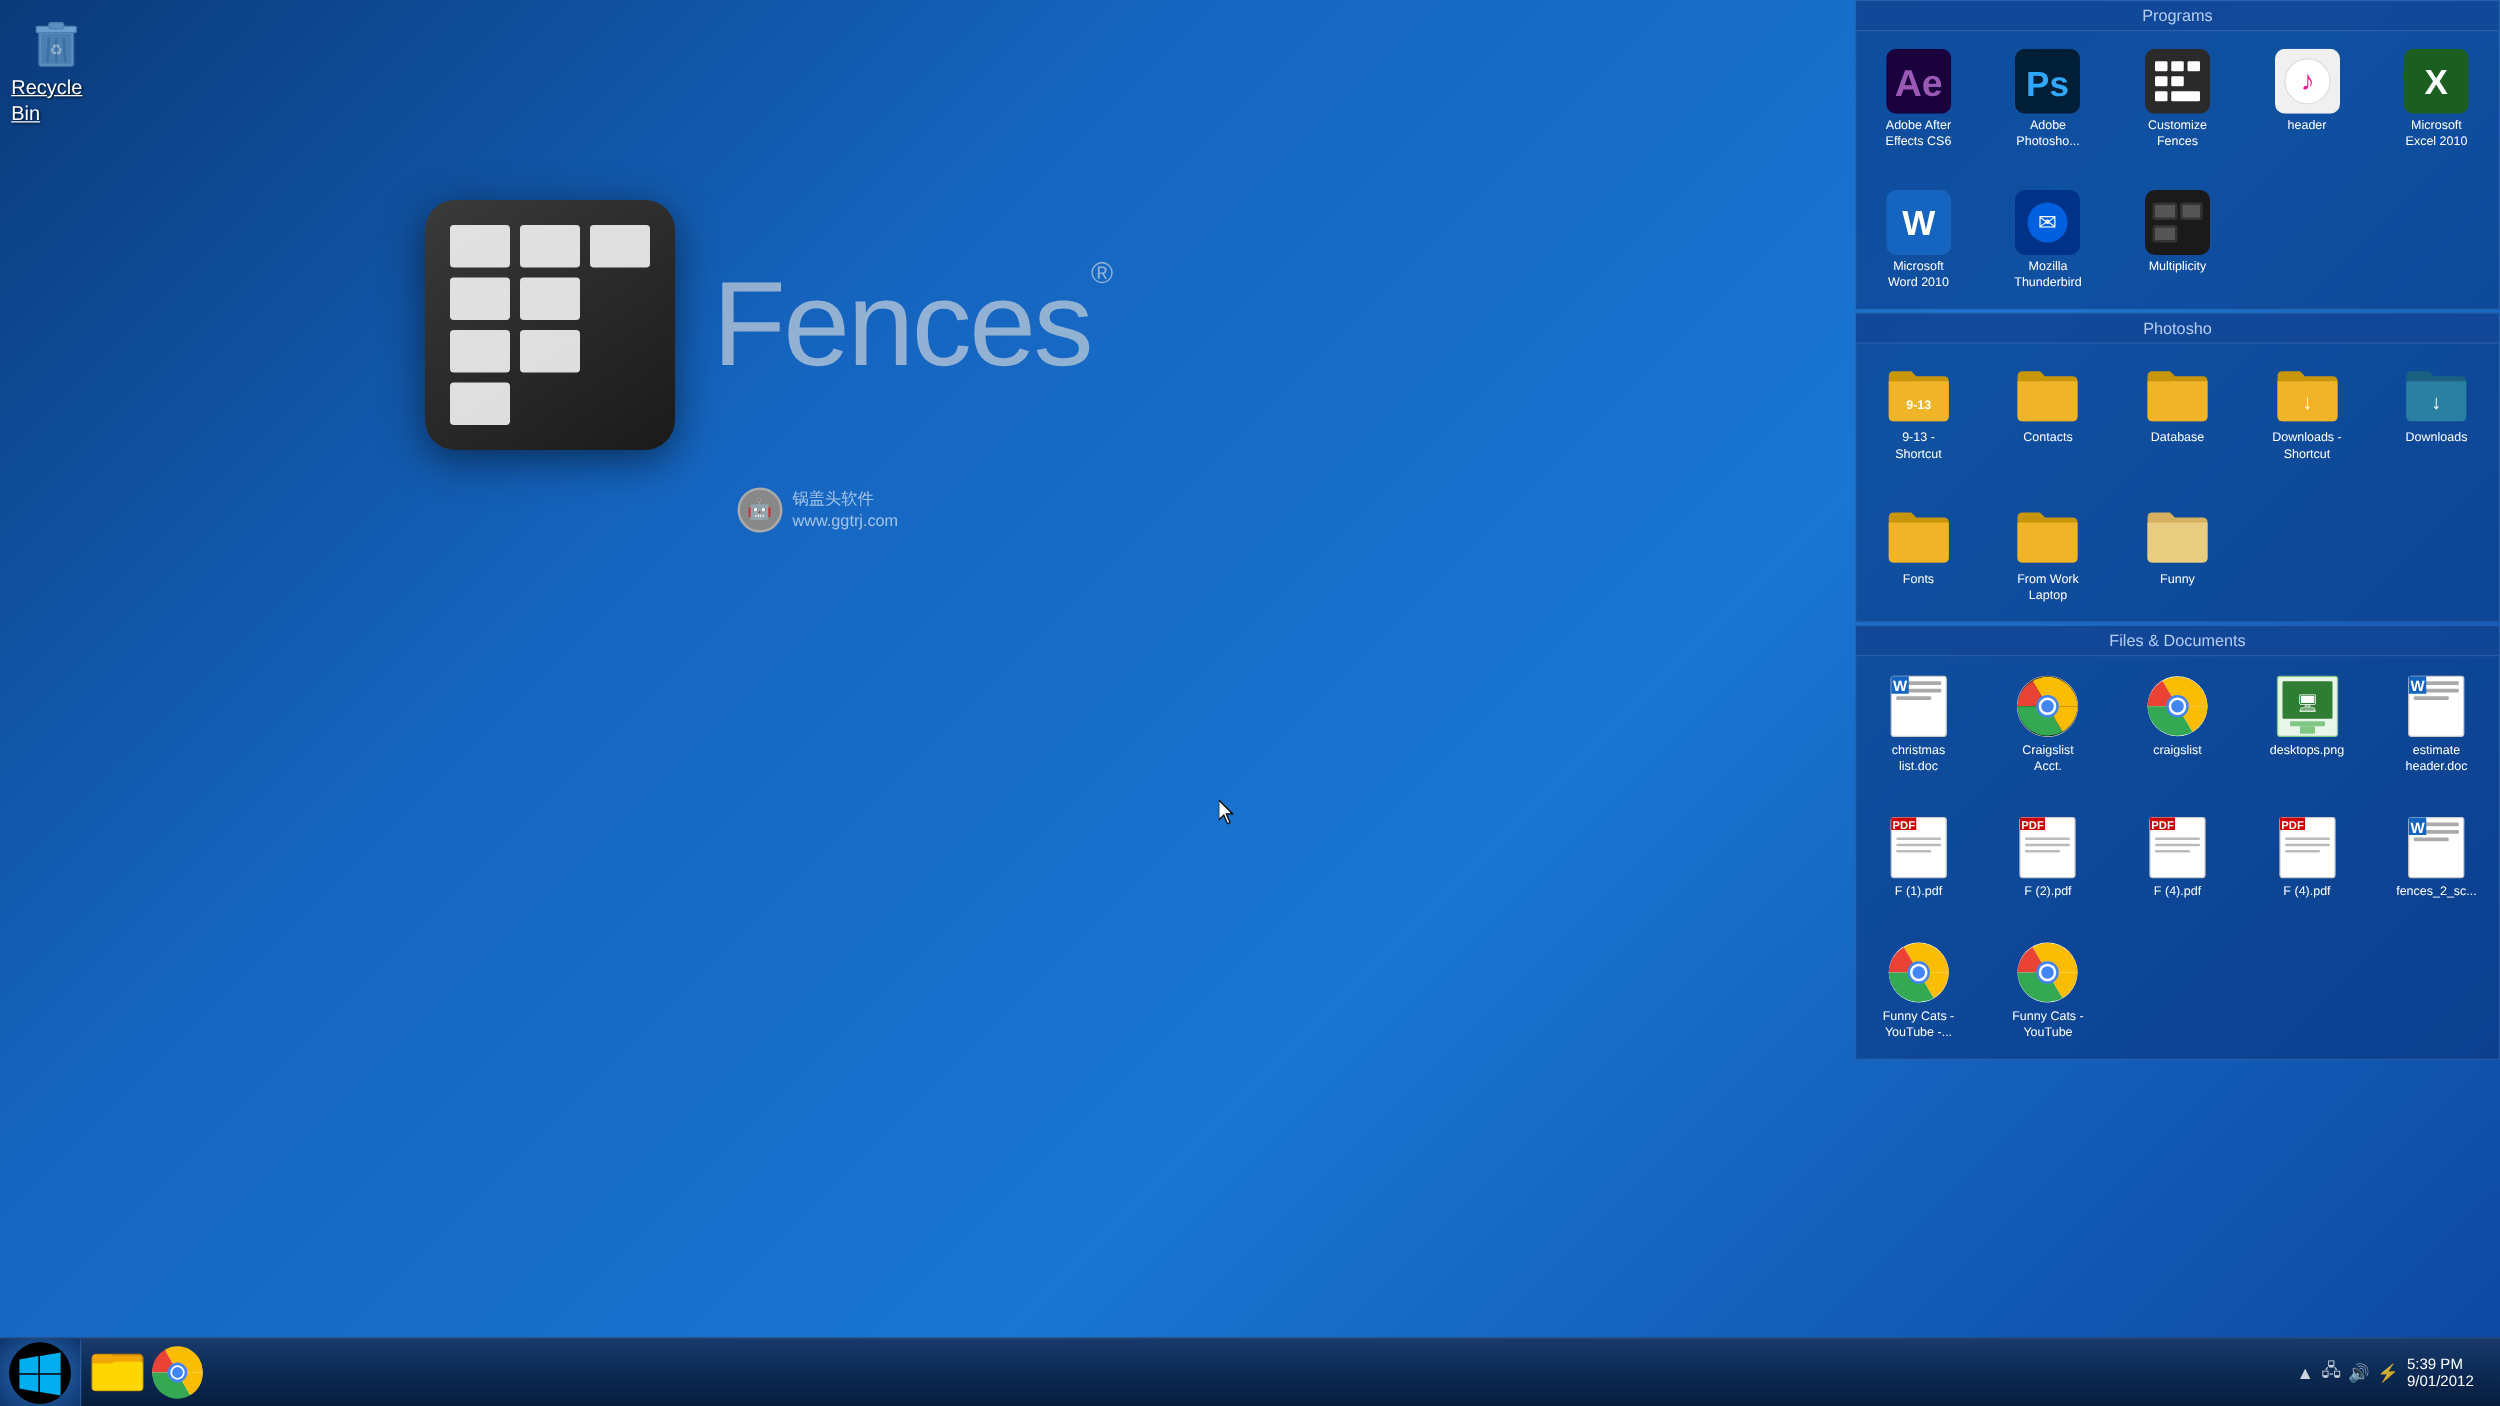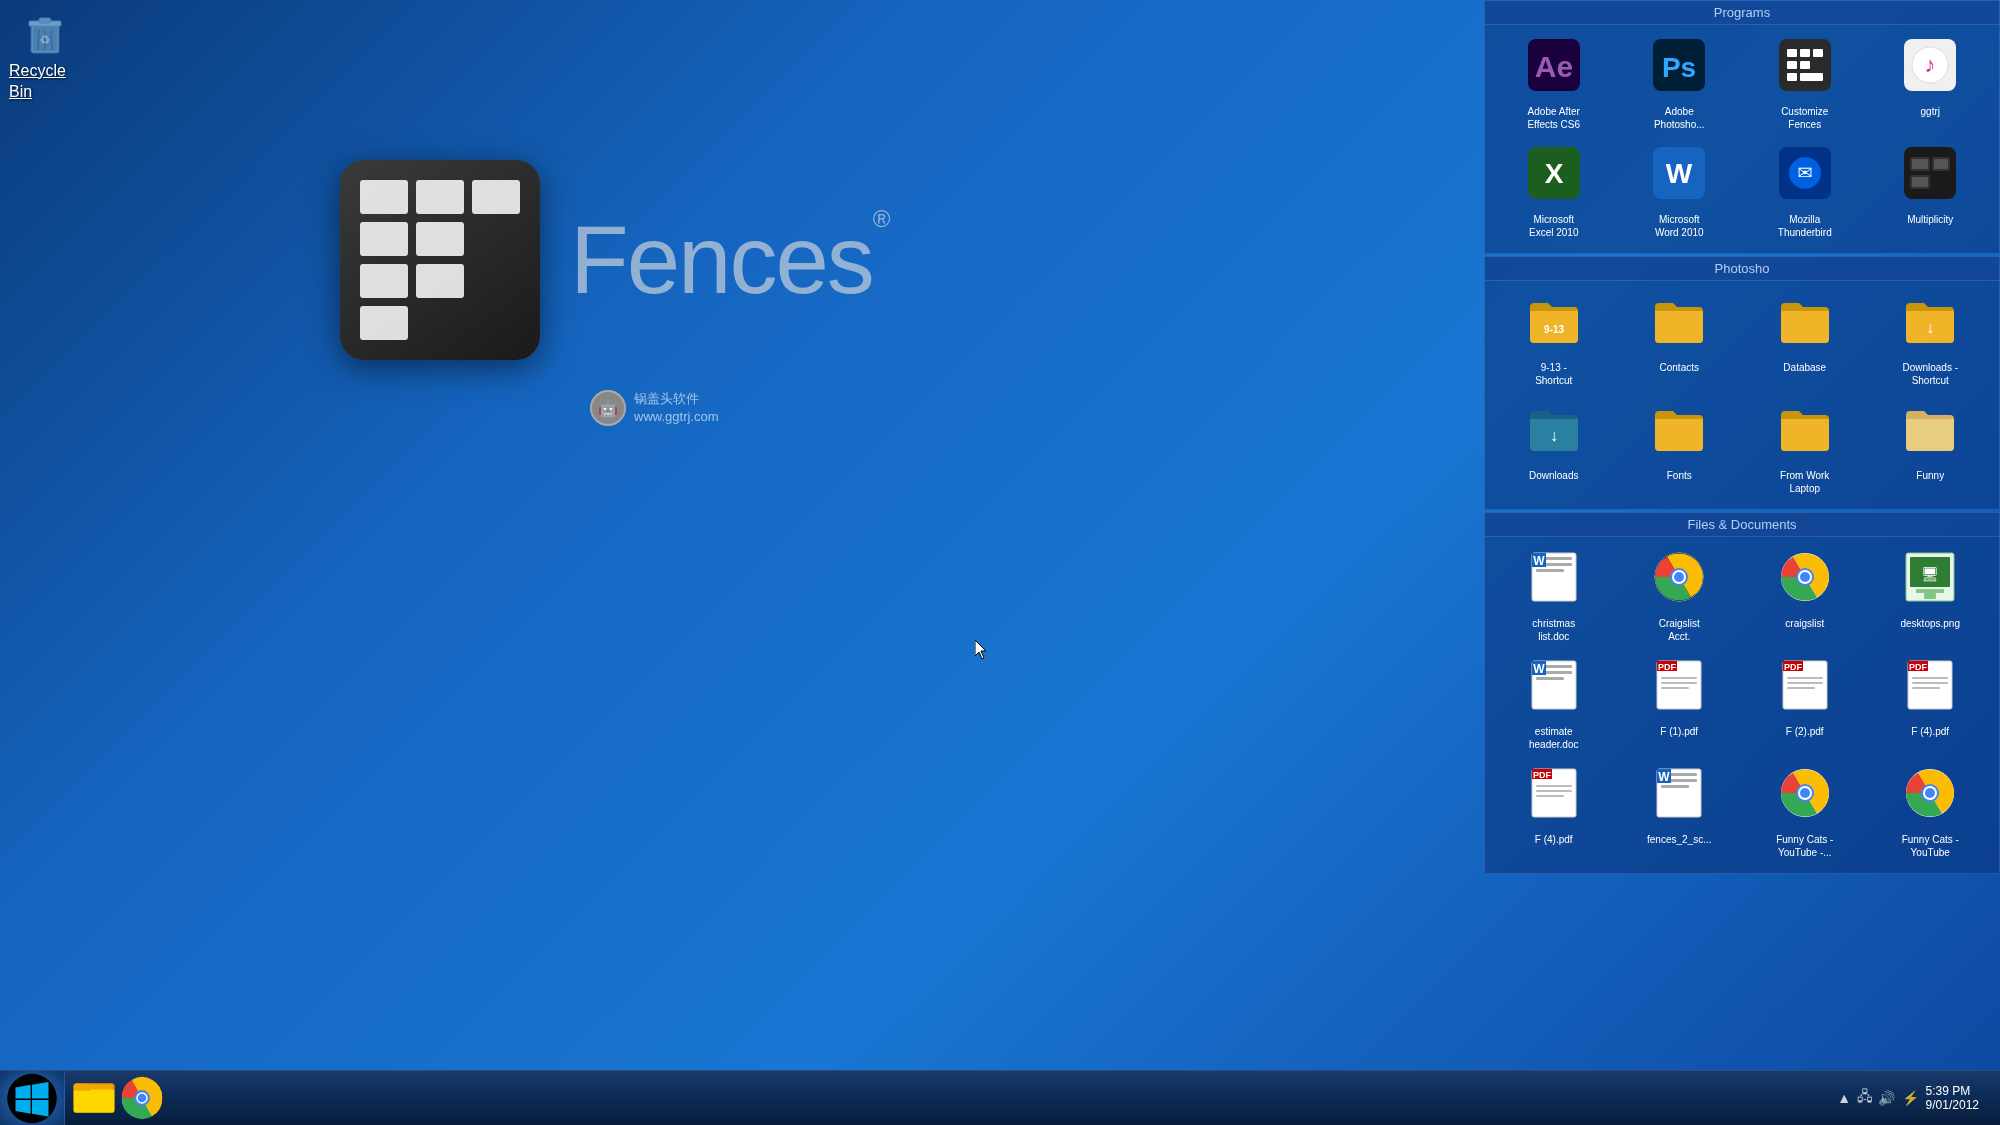--- a/index.html
+++ b/index.html
@@ -133,23 +133,23 @@
       color: rgba(200,220,255,0.9);
       font-size: 13px;
       font-weight: normal;
       padding: 4px 12px;
       text-align: center;
       border-bottom: 1px solid rgba(100,150,220,0.3);
     }
 
     .fence-panel-content {
       display: grid;
-      grid-template-columns: repeat(4, 1fr);
+      grid-template-columns: repeat(5, 1fr);
       padding: 10px;
-      gap: 8px;
+      gap: 24px;
     }
 
     .fence-item {
       display: flex;
       flex-direction: column;
       align-items: center;
       cursor: pointer;
       padding: 4px;
       border-radius: 4px;
     }
@@ -159,21 +159,21 @@
       display: flex;
       align-items: center;
       justify-content: center;
       font-size: 36px;
       position: relative;
     }
     .fence-item .fi-label {
       color: white;
       font-size: 10px;
       text-align: center;
-      margin-top: 14px;
+      margin-top: 3px;
       line-height: 1.3;
       max-width: 85px;
       word-break: break-word;
     }
 
     
     svg { width: 100%; height: 100%; }
 
     
     #taskbar {
@@ -353,21 +353,21 @@
         </div>
 
         <div class="fence-item">
           <div class="fi-icon">
             <svg viewBox="0 0 52 52">
               <rect width="52" height="52" rx="8" fill="#f0f0f0"></rect>
               <circle cx="26" cy="26" r="18" fill="white" stroke="#ddd" stroke-width="1"></circle>
               <text x="26" y="33" text-anchor="middle" font-size="22" fill="#e91e8c">♪</text>
             </svg>
           </div>
-          <div class="fi-label">ggtrj</div>
+          <div class="fi-label">header</div>
         </div>
 
         <div class="fence-item">
           <div class="fi-icon">
             <svg viewBox="0 0 52 52">
               <rect width="52" height="52" rx="8" fill="#1b5e20"></rect>
               <text x="26" y="36" text-anchor="middle" font-size="28" font-weight="bold" fill="white" font-family="Arial">X</text>
             </svg>
           </div>
           <div class="fi-label">Microsoft<br>Excel 2010</div>

